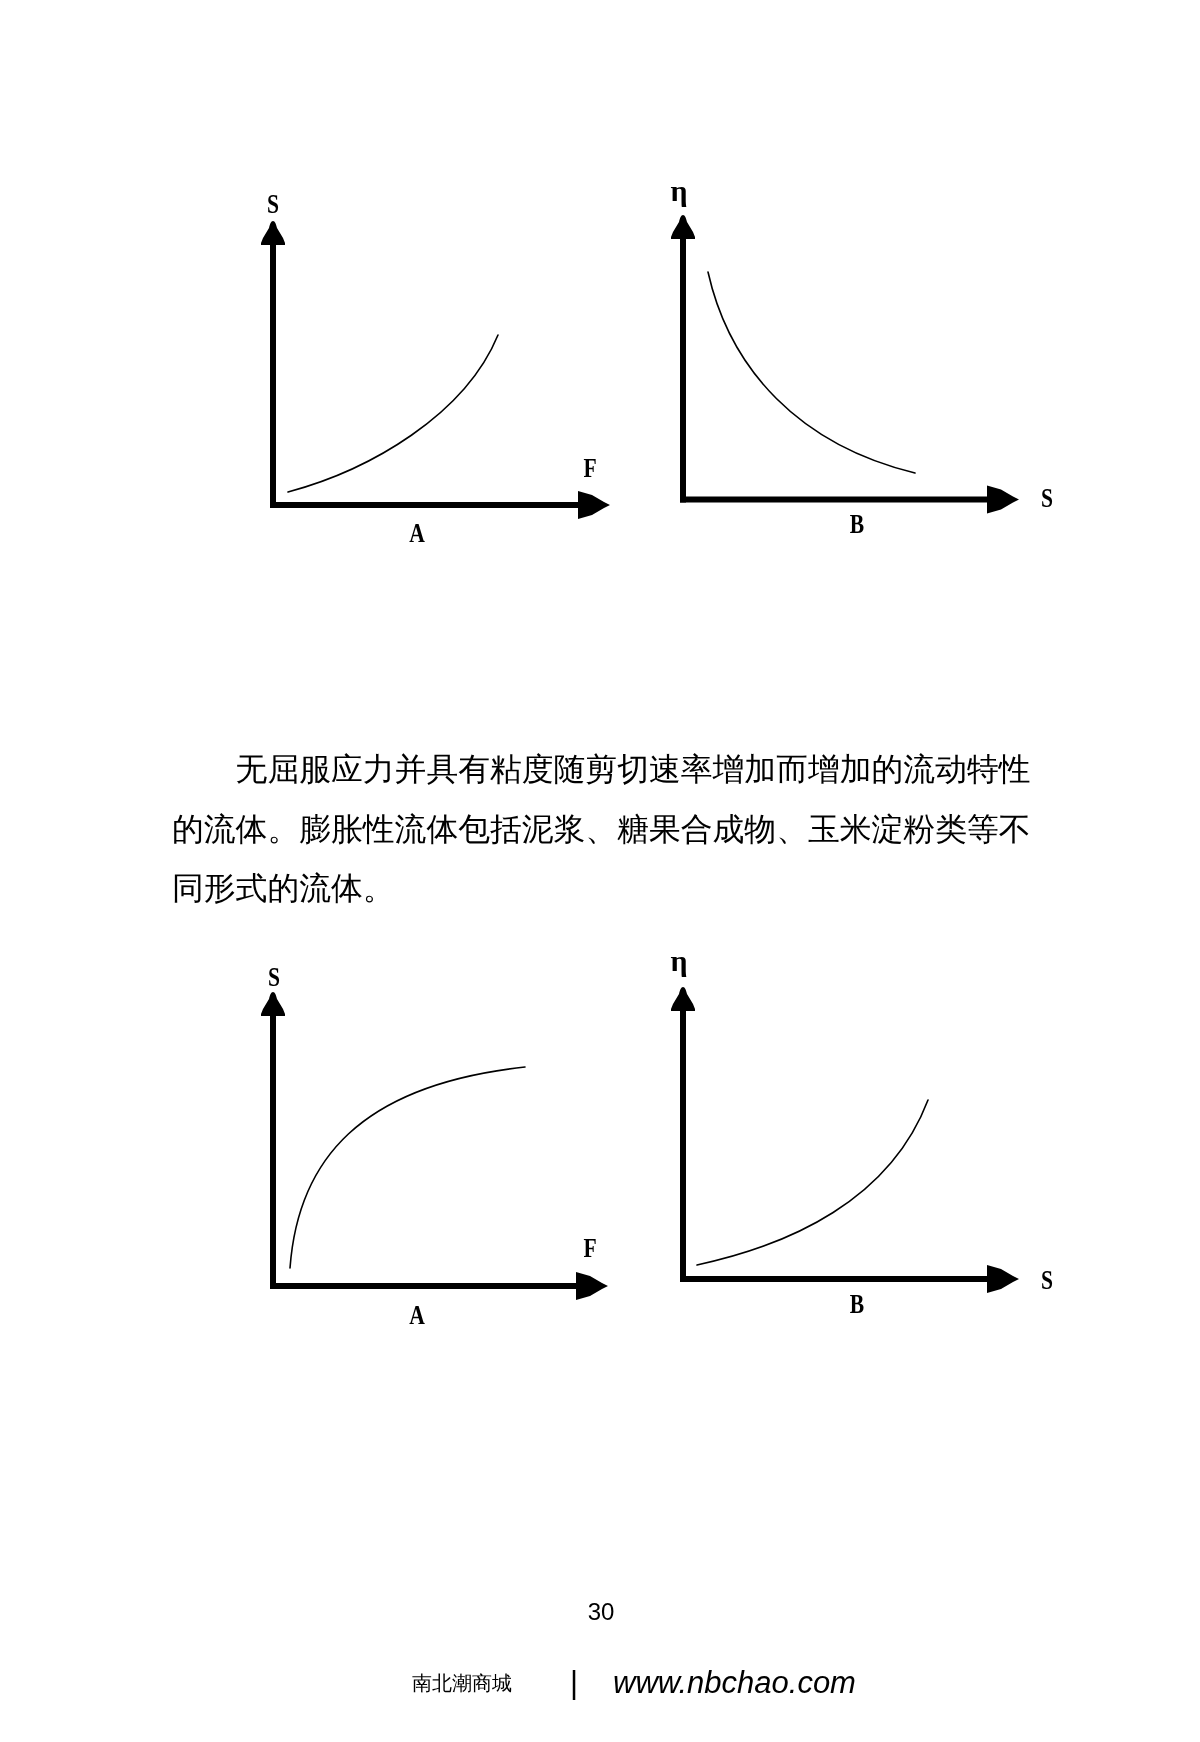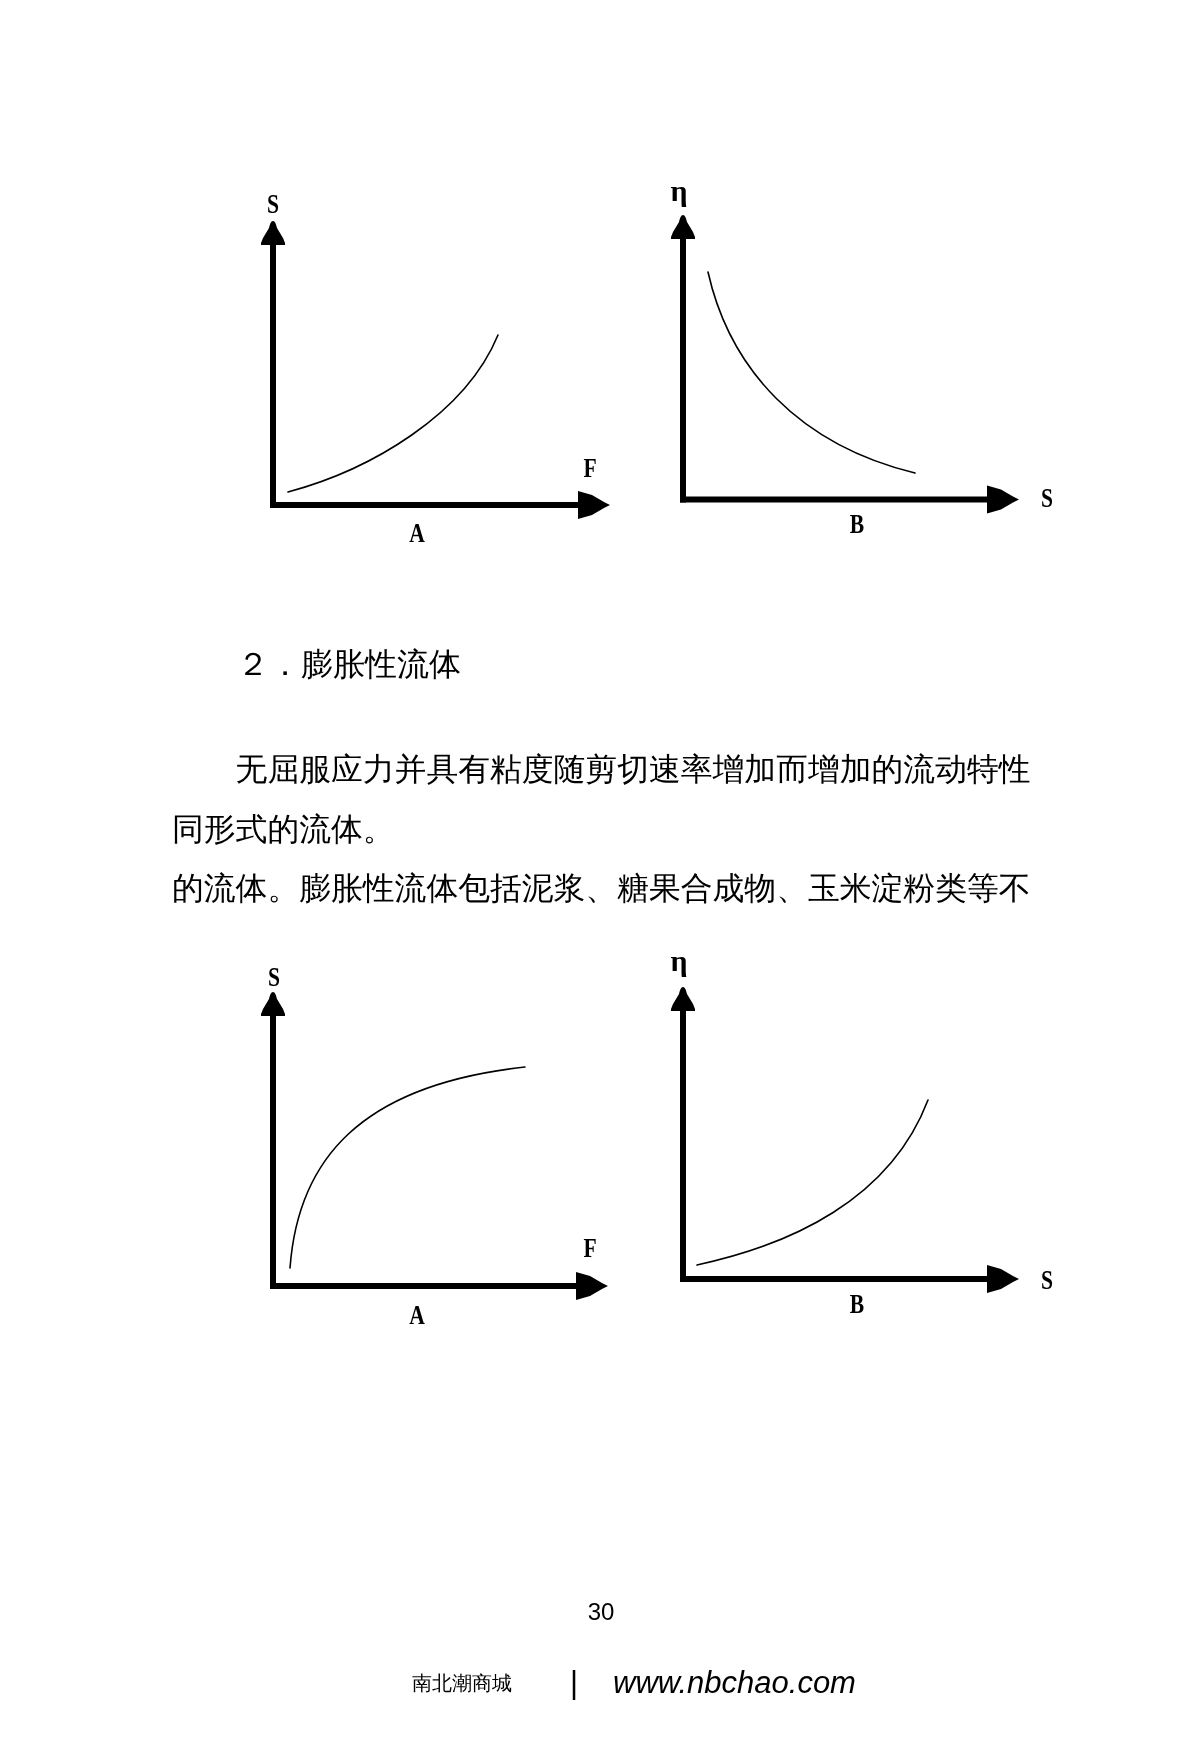--- a/index.html
+++ b/index.html
@@ -61,28 +61,25 @@
     <rect class="axis" x="30" y="63" width="6" height="269.5"></rect>
     <path class="axis" transform="translate(33,45)" d="M0,0 C2,0 3,3 4,7 L10,17 L12,22 L12,24 L-12,24 L-12,22 L-10,17 L-4,7 C-3,3 -2,0 0,0 Z"></path>
     <rect class="axis" x="30" y="326.5" width="312" height="6"></rect>
     <path class="axis" transform="translate(369,329.5)" d="M0,0 L-6,-3 L-18,-10 L-32,-14 L-32,14 L-18,10 L-6,3 Z"></path>
     <path class="curve" d="M58,102 C80,200 150,275 265,303"></path>
     <text class="lbl eta" x="29" y="20.5">η</text>
     <text class="lbl" x="397" y="328">S</text>
     <text class="lbl" x="207" y="354">B</text>
   </svg>
 
-  <div class="heading">
-    <span class="num">２．</span><span>膨胀性流体</span>
-  </div>
 
   <div class="para">
     <div class="line first">无屈服应力并具有粘度随剪切速率增加而增加的流动特性</div>
+    <div class="line">的流体。膨胀性流体包括泥浆、糖果合成物、玉米淀粉类等不</div>
     <div class="line">同形式的流体。</div>
-    <div class="line">的流体。膨胀性流体包括泥浆、糖果合成物、玉米淀粉类等不</div>
   </div>
 
   <svg class="fig" style="left:240px; top:950px;" viewBox="0 0 430 400">
     <rect class="axis" x="30" y="60" width="6" height="279"></rect>
     <path class="axis" transform="translate(33,42)" d="M0,0 C2,0 3,3 4,7 L10,17 L12,22 L12,24 L-12,24 L-12,22 L-10,17 L-4,7 C-3,3 -2,0 0,0 Z"></path>
     <rect class="axis" x="30" y="333" width="312" height="6"></rect>
     <path class="axis" transform="translate(368,336)" d="M0,0 L-6,-3 L-18,-10 L-32,-14 L-32,14 L-18,10 L-6,3 Z"></path>
     <path class="curve" d="M50,318 C58,210 120,135 285,117"></path>
     <text class="lbl" x="34" y="27">S</text>
     <text class="lbl" x="350" y="298">F</text>

